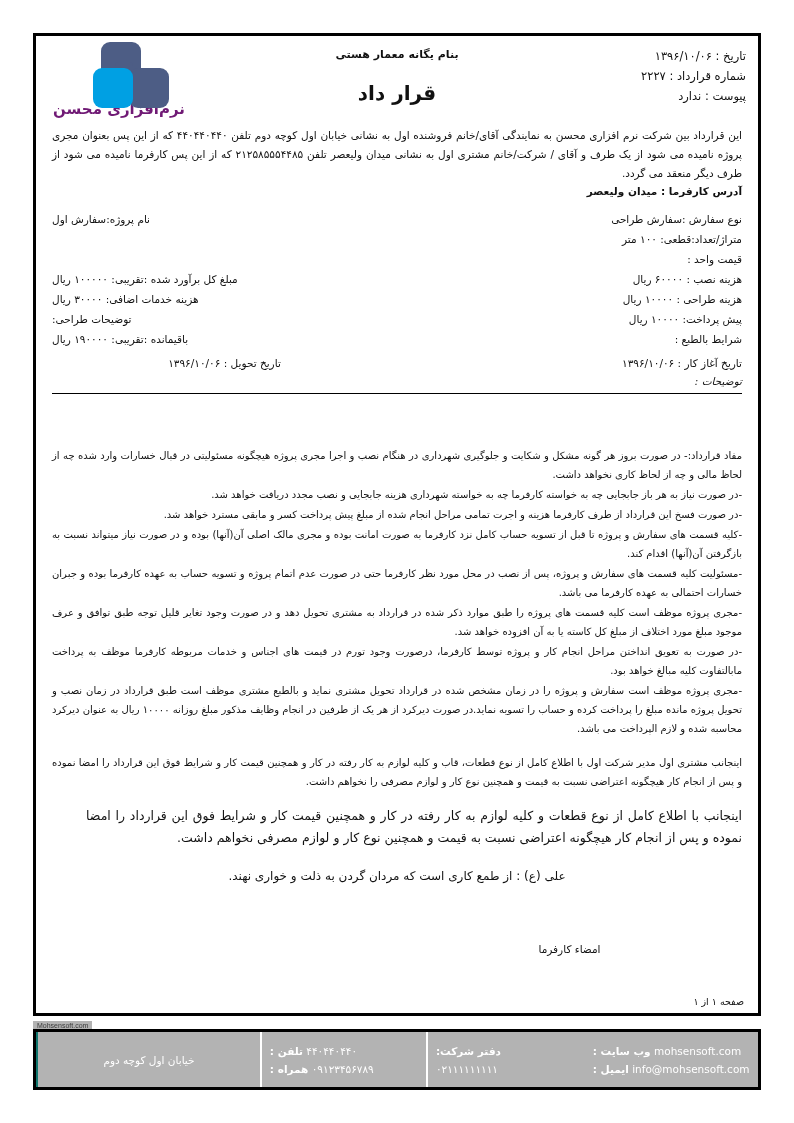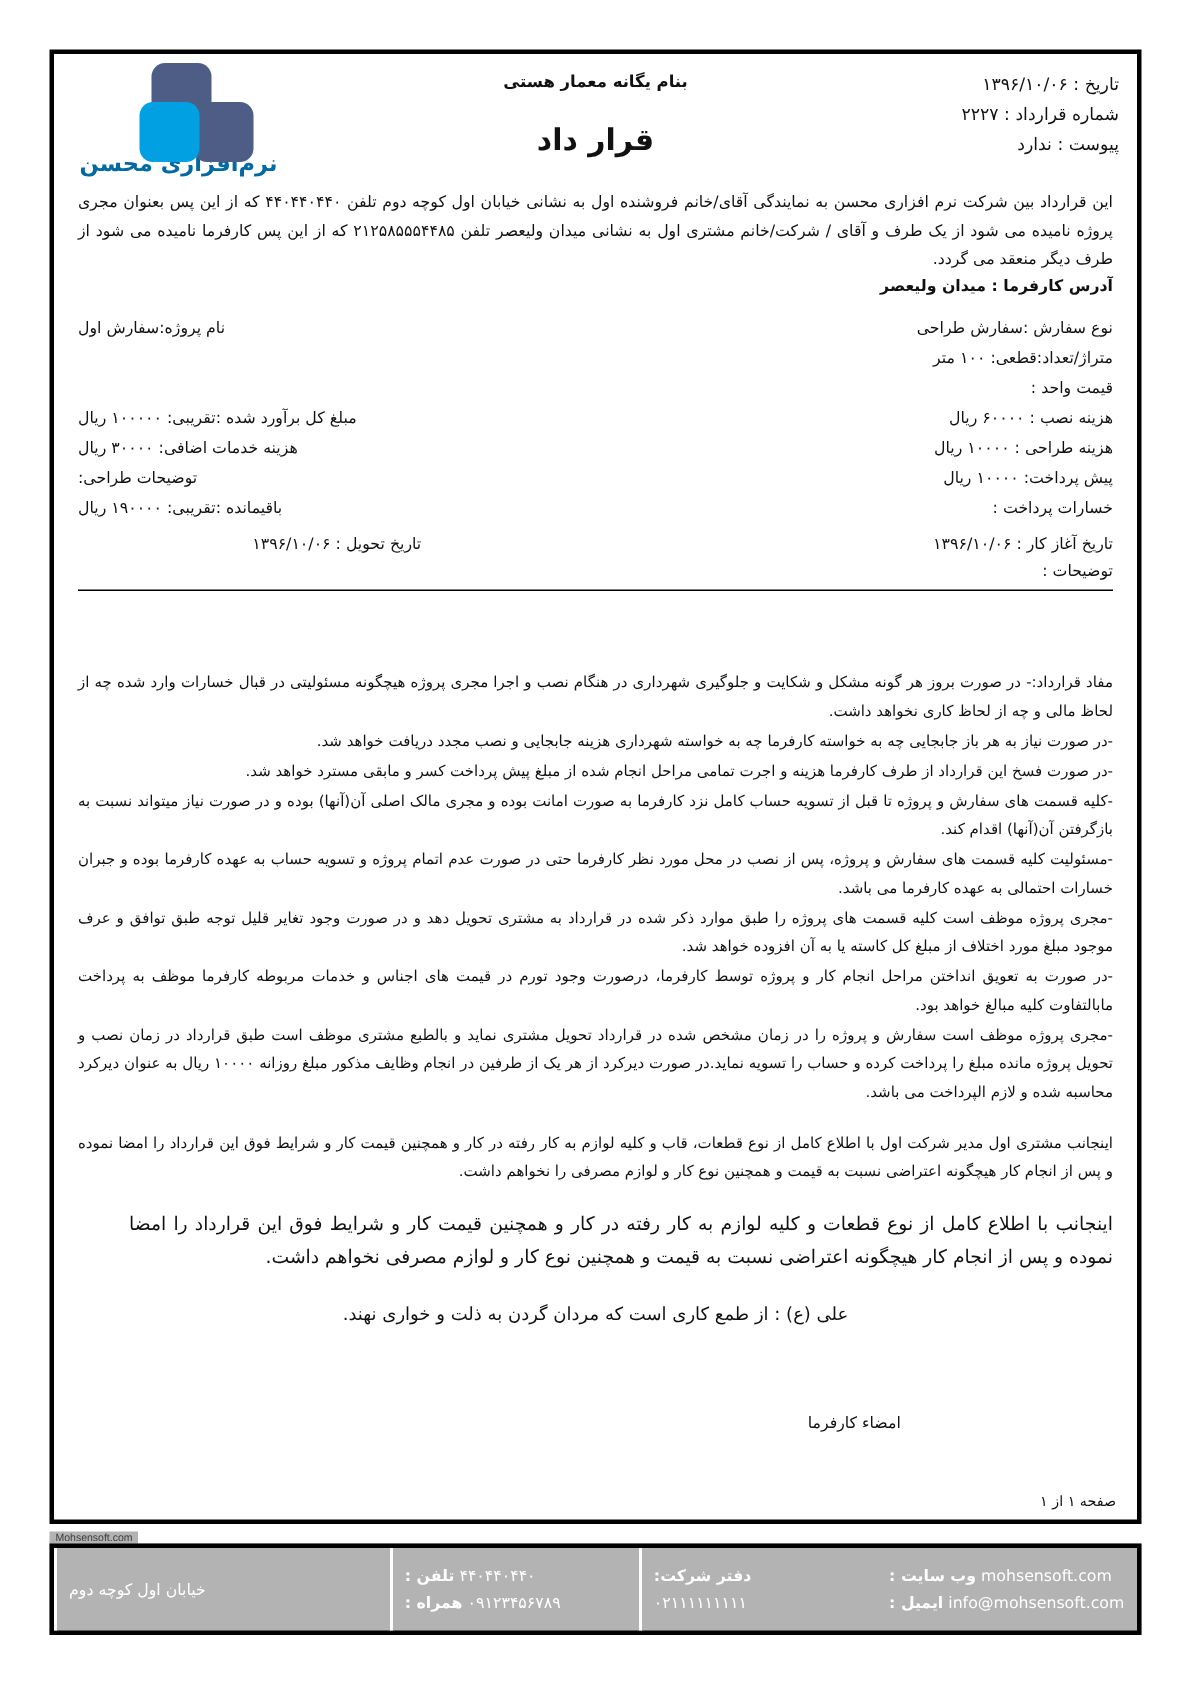--- a/index.html
+++ b/index.html
@@ -38,21 +38,21 @@
     width:150px;height:80px;
   }
   .logo-mark{position:relative;width:104px;height:56px;margin:0 auto 2px auto;}
   .sq{position:absolute;border-radius:9px;}
   .sq-a{width:40px;height:40px;left:34px;top:0;background:#4d5d85;}
   .sq-b{width:40px;height:40px;left:62px;top:26px;background:#4d5d85;}
   .sq-c{width:40px;height:40px;left:26px;top:26px;background:#00a0e3;}
   .sq-d{width:18px;height:20px;left:48px;top:20px;background:#4d5d85;border-radius:4px;}
   .logo-text{
     text-align:center;
-    font-size:15px;font-weight:bold;color:#0369a1;
+    font-size:15px;font-weight:bold;color:#701a75;
     letter-spacing:0px;
     margin-top:1px;
   }
   .header-meta{
     position:absolute;right:12px;top:10px;
     text-align:right;
     font-size:11.5px;
     line-height:20px;
   }
   .header-center{
@@ -101,20 +101,21 @@
     padding:8px 16px 0 16px;
     font-size:10.5px;
   }
   .dates .col{width:50%;}
   .dates .col.right{text-align:right;}
   .dates .col.left{text-align:center;}
   .notes{
     padding:6px 16px 0 32px;
     font-size:10.5px;
     text-align:right;
+    font-style:italic;
   }
   .hr{
     margin:6px 16px 0 16px;
     border-top:1px solid #000;
   }
   .terms{
     padding:8px 16px 0 16px;
     font-size:10px;
     line-height:19px;
     text-align:justify;
@@ -169,21 +170,21 @@
     flex-direction:row;
     color:#ffffff;
   }
   .fcell{
     box-sizing:border-box;
     padding:8px 8px;
     display:flex;
     flex-direction:column;
     justify-content:center;
   }
-  .fcell.addr{width:31%;text-align:left;border-left:2px solid #ffffff;}
+  .fcell.addr{width:31%;text-align:center;border-left:2px solid #0f766e;}
   .fcell.tel{width:23%;text-align:left;border-left:2px solid #ffffff;}
   .fcell.office{width:22%;text-align:left;border-left:2px solid #ffffff;}
   .fcell.web{width:24%;text-align:left;}
   .fline{
     font-size:10.5px;
     line-height:18px;
     white-space:nowrap;
   }
   .fline .lbl{font-weight:bold;}
   .fline .val{direction:ltr;unicode-bidi:embed;}
@@ -235,21 +236,21 @@
     </div>
 
     <div class="details">
       <div class="col right">
         <div class="row">نوع سفارش :سفارش طراحی</div>
         <div class="row">متراژ/تعداد:قطعی: ۱۰۰  متر</div>
         <div class="row">قیمت واحد :</div>
         <div class="row">هزینه نصب : ۶۰۰۰۰ ریال</div>
         <div class="row">هزینه طراحی : ۱۰۰۰۰ ریال</div>
         <div class="row">پیش پرداخت: ۱۰۰۰۰ ریال</div>
-        <div class="row">خسارات پرداخت :</div>
+        <div class="row">شرایط بالطبع :</div>
       </div>
       <div class="col left">
         <div class="row">نام پروژه:سفارش اول</div>
         <div class="row spacer"></div>
         <div class="row spacer"></div>
         <div class="row">مبلغ کل برآورد شده :تقریبی: ۱۰۰۰۰۰ ریال</div>
         <div class="row">هزینه خدمات اضافی: ۳۰۰۰۰ ریال</div>
         <div class="row">توضیحات طراحی:</div>
         <div class="row">باقیمانده  :تقریبی: ۱۹۰۰۰۰ ریال</div>
       </div>

